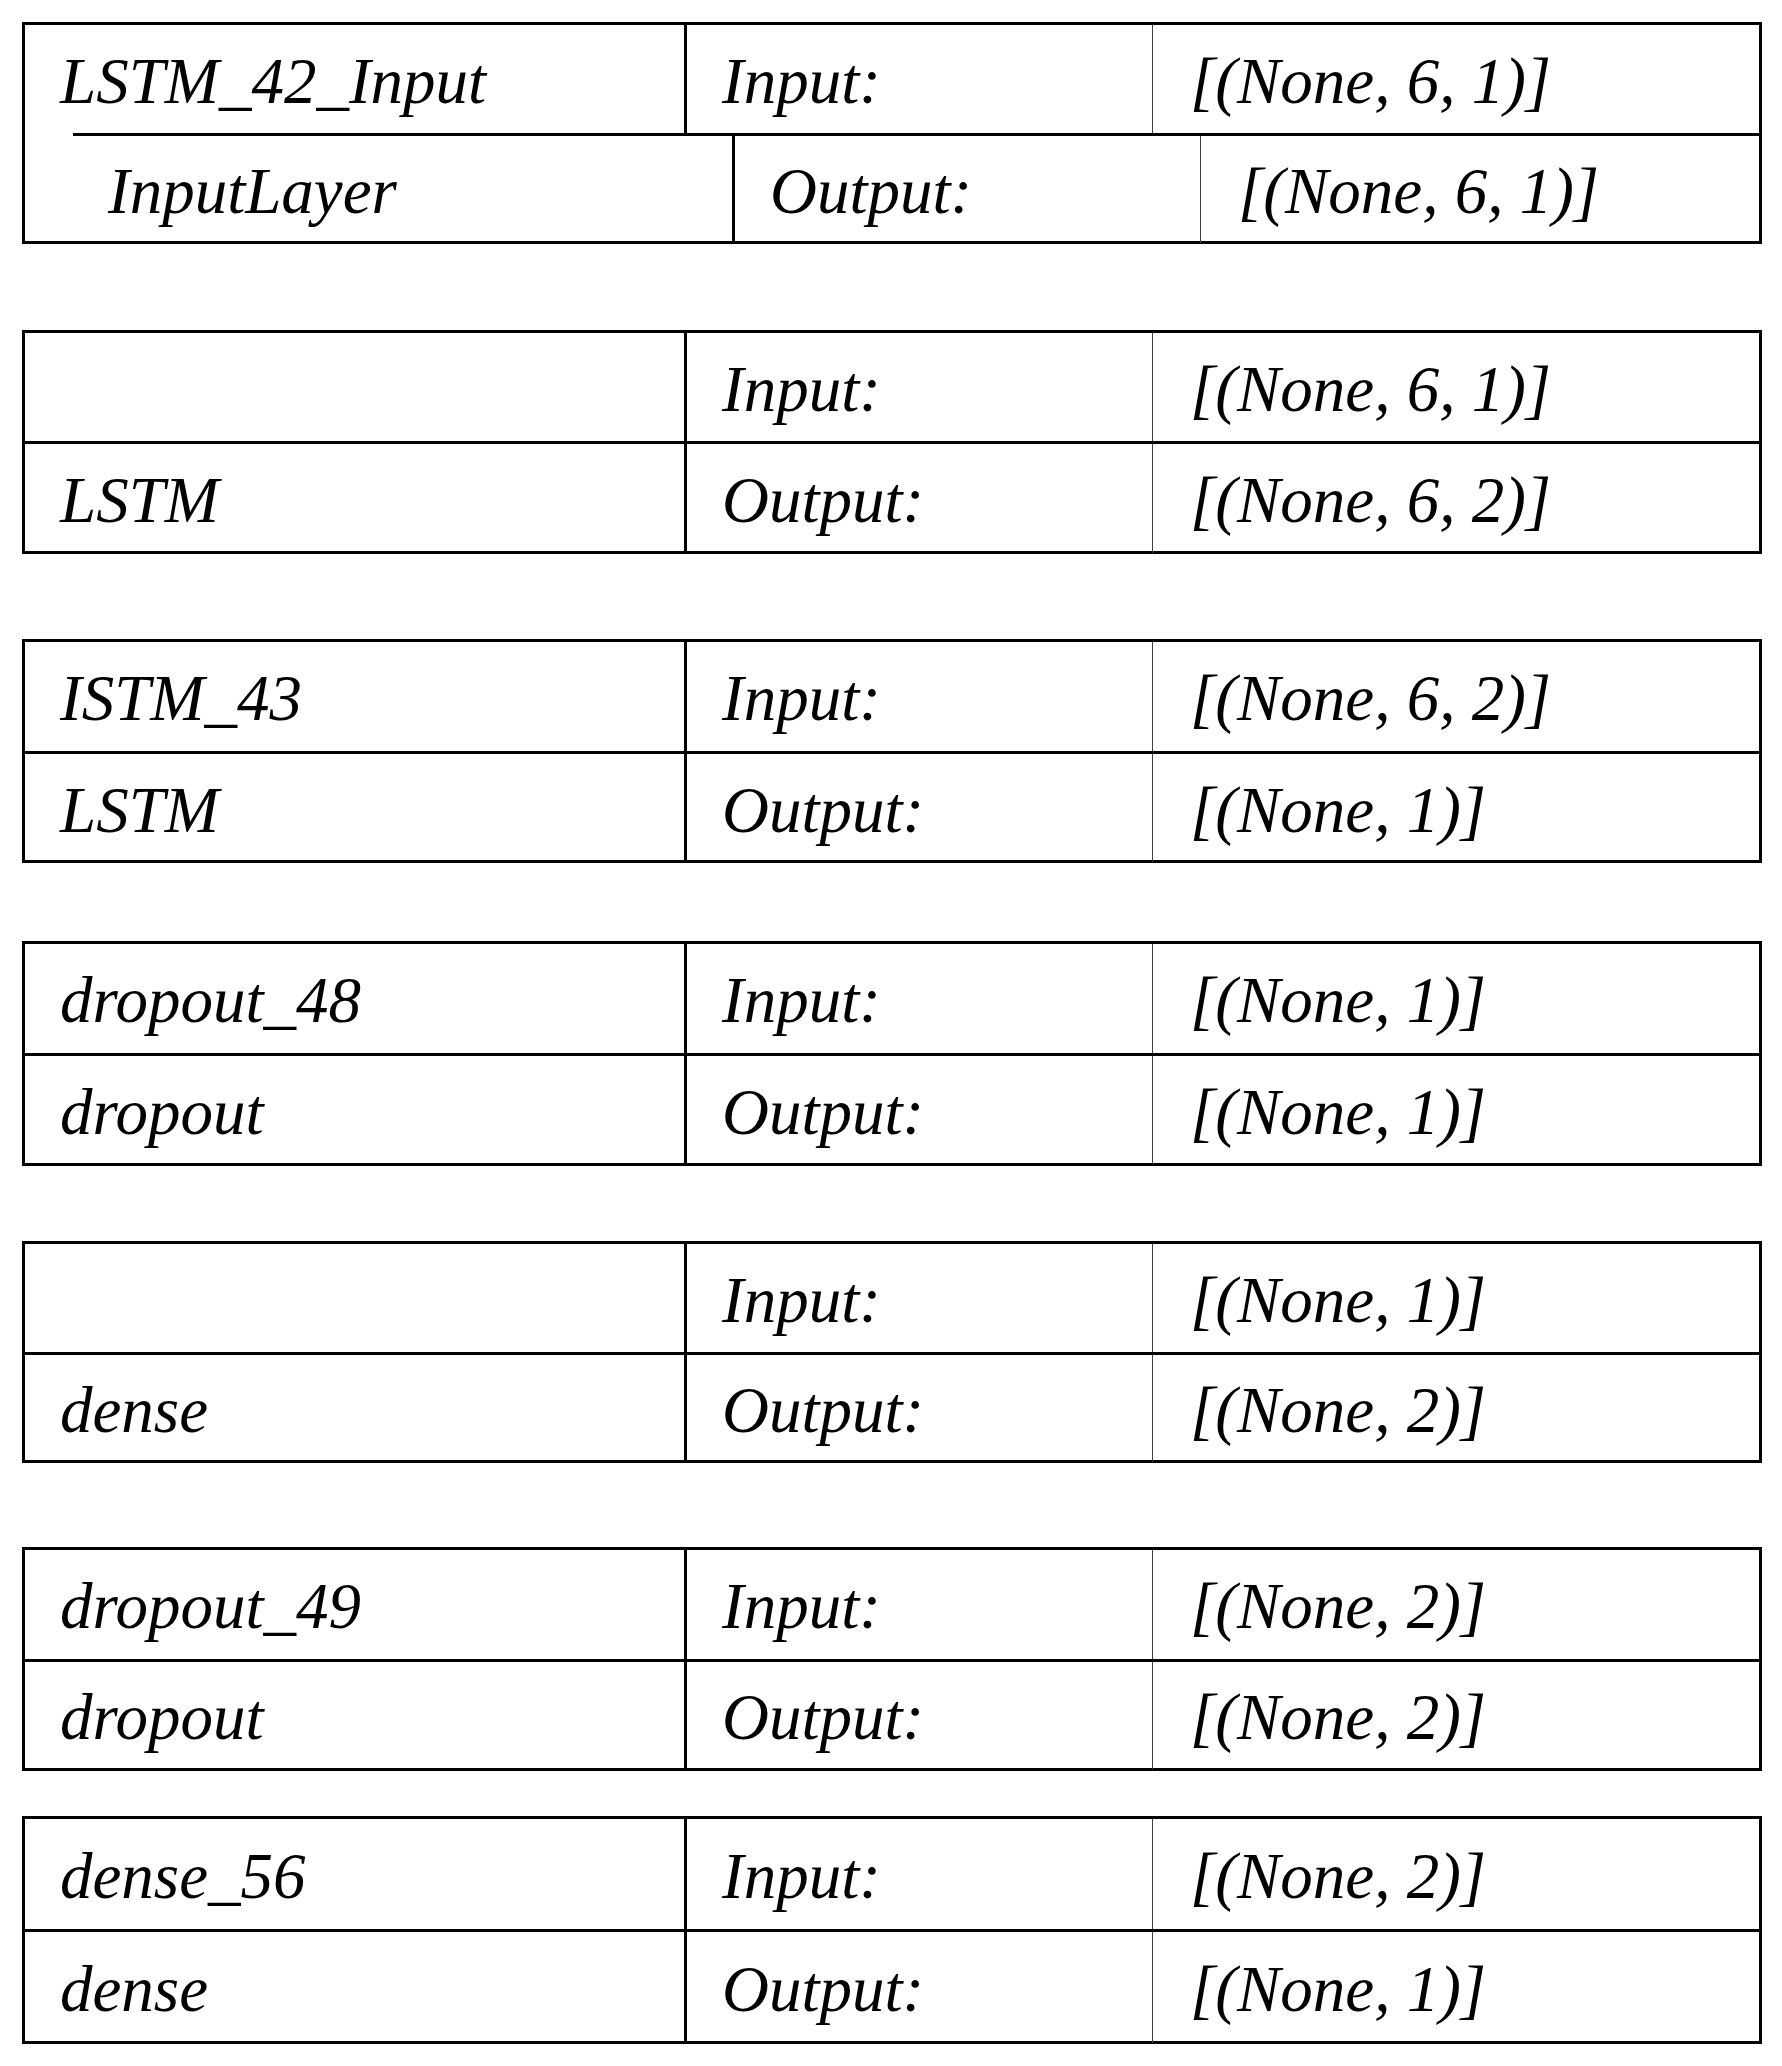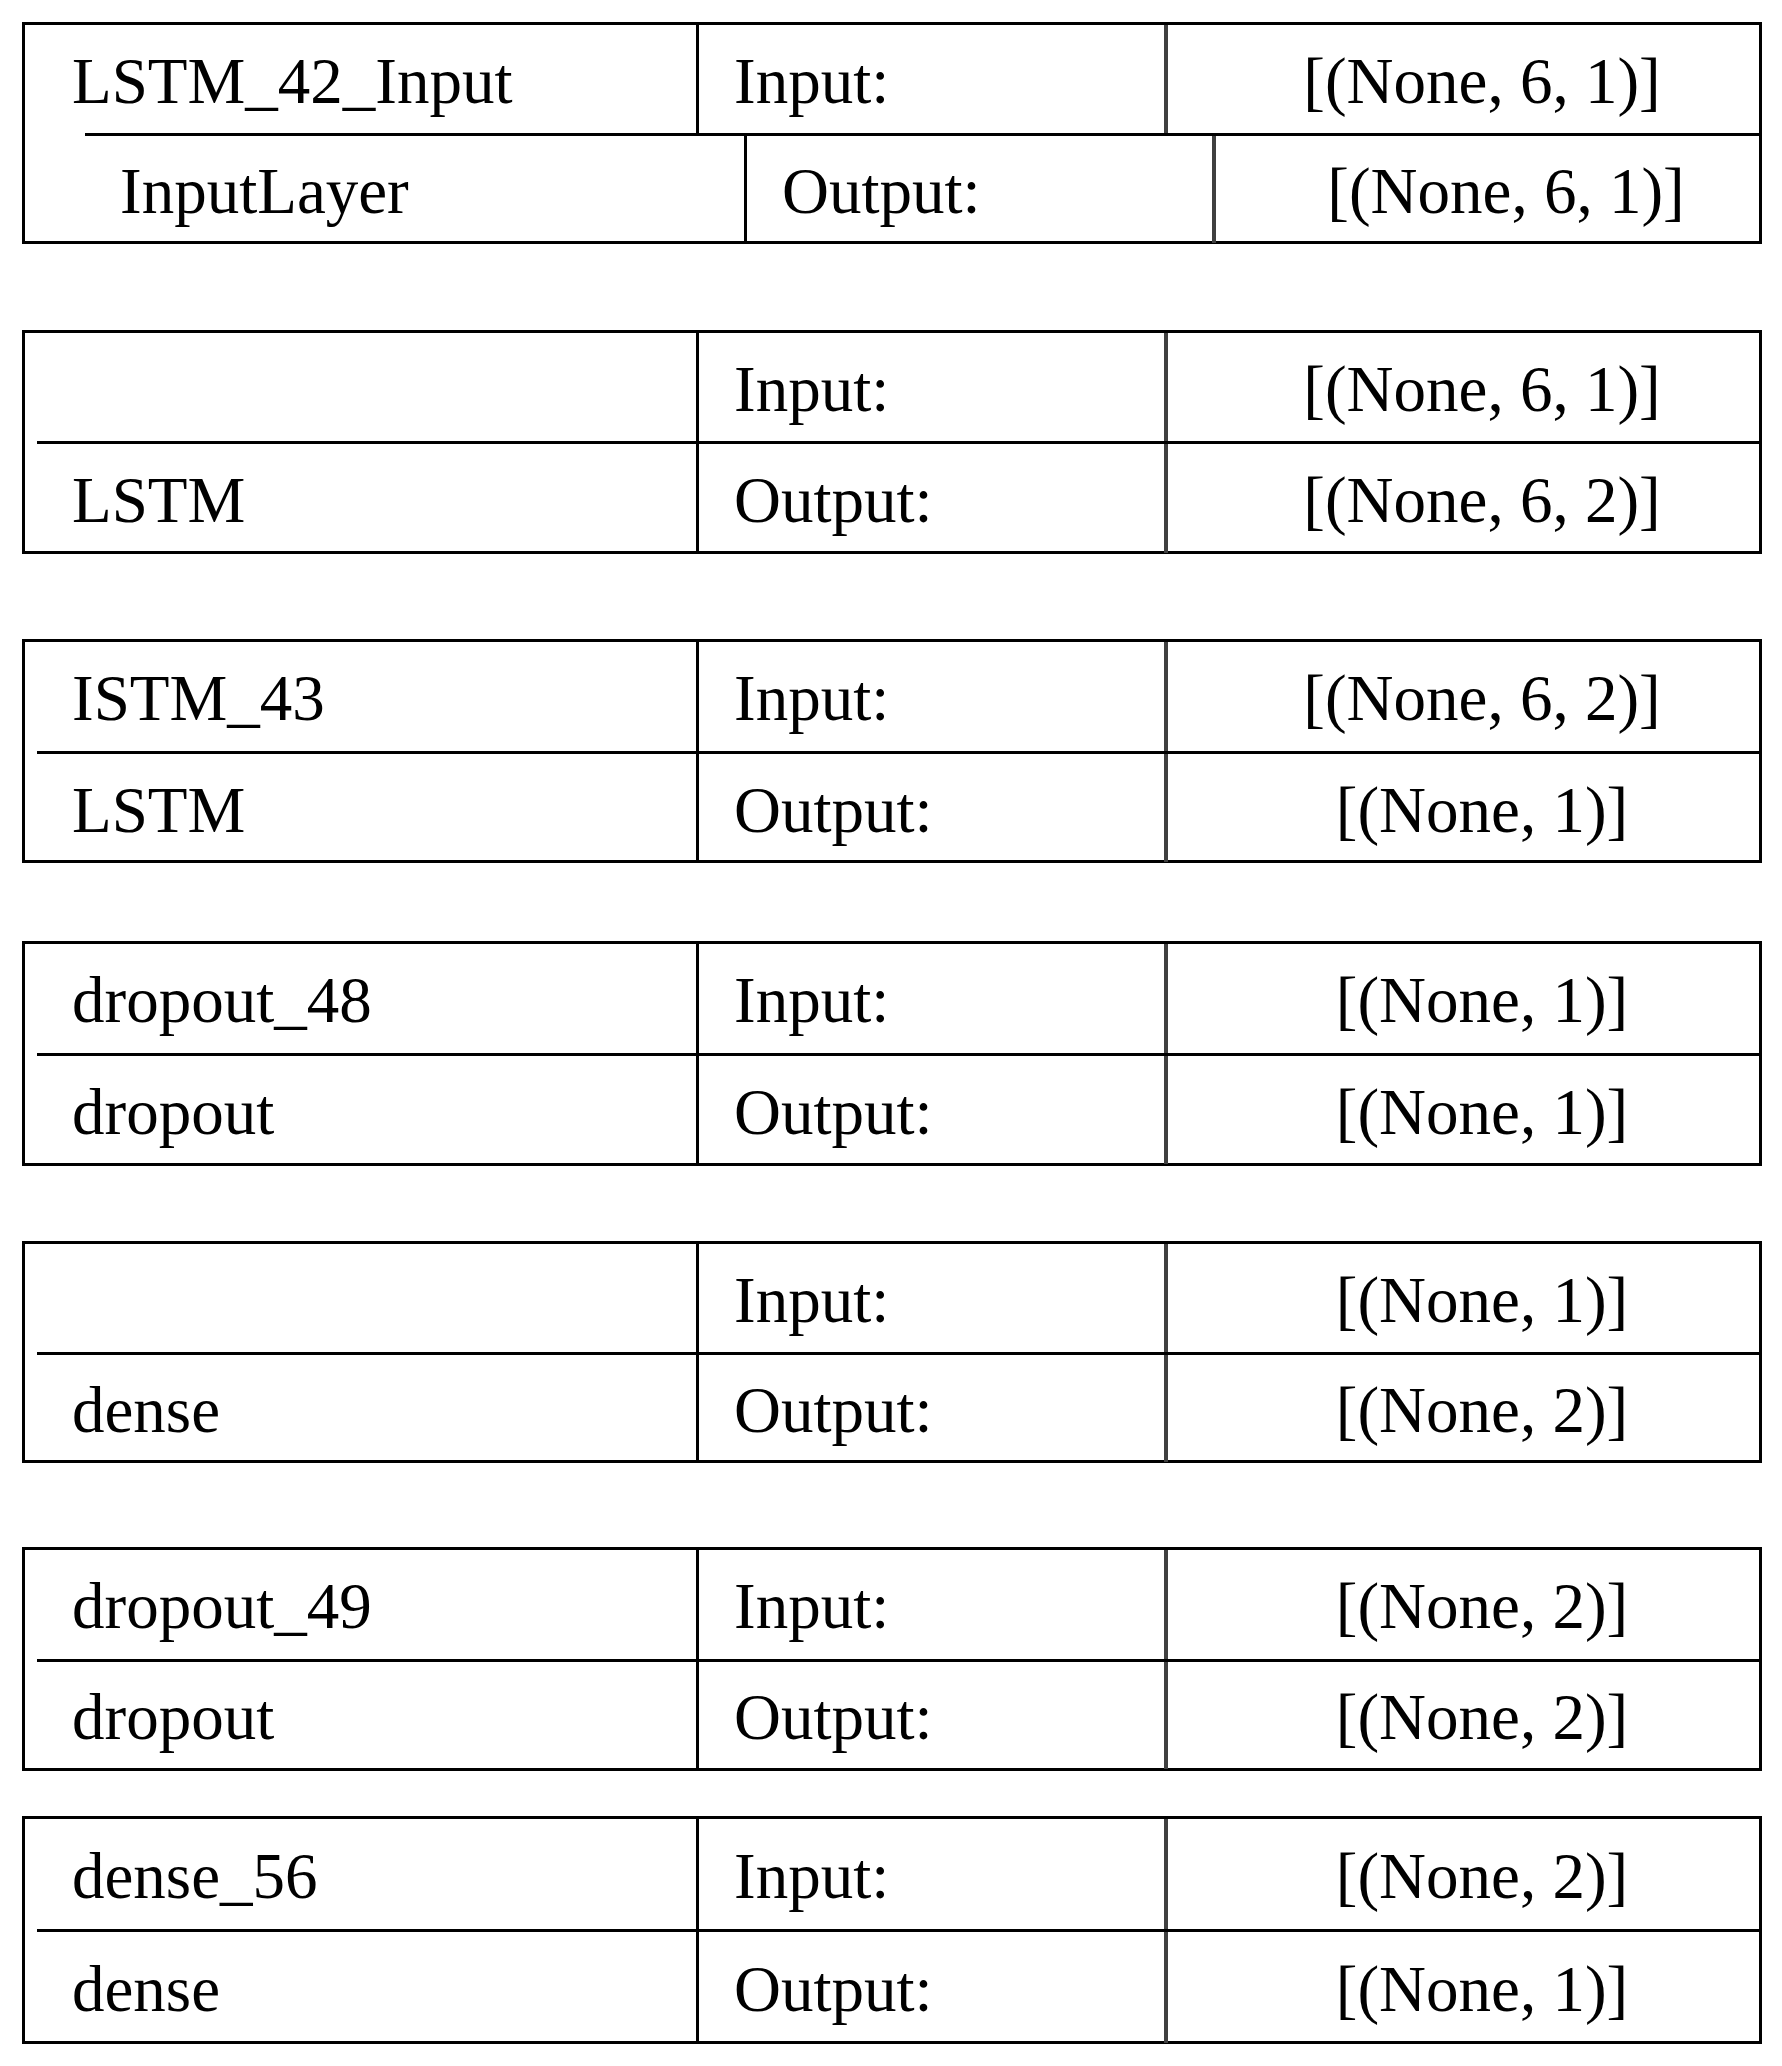--- a/index.html
+++ b/index.html
@@ -18,42 +18,43 @@
     .layer-table {
       position: absolute;
       left: 22px;
       width: 1740px;
       box-sizing: border-box;
       border: 3.7px solid #000000;
       background: #ffffff;
     }
     .layer-row {
       position: absolute;
-      left: 12px;
+      left: 0;
       right: 0;
       display: block;
+      font-style: italic;
     }
     .layer-row.second {
       border-top: 3.7px solid #000000;
     }
     .cell {
       position: absolute;
       top: 0;
       bottom: 0;
       box-sizing: border-box;
       padding-left: 35px;
       font-size: 65px;
       line-height: 1;
       white-space: nowrap;
       display: flex;
       align-items: center;
     }
     .cell.c1 { left: 0; width: 659px; }
     .cell.c2 { left: 659px; width: 548px; border-left: 3px solid #000000; }
-    .cell.c3 { left: 1127px; right: 0; border-left: 4px solid #404040; padding-left: 37px; justify-content: center; }
+    .cell.c3 { left: 1127px; right: 0; border-left: 1px solid #404040; padding-left: 37px; }
     .cell span { display: inline-block; transform: translateY(1.5px); }
   </style>
 </head>
 <body>
 
 <div class="layer-table" style="top:22px; height:222px;">
   <div class="layer-row first" style="top:0; height:108px;">
     <div class="cell c1">
         <span>LSTM_42_Input</span>
       </div>

